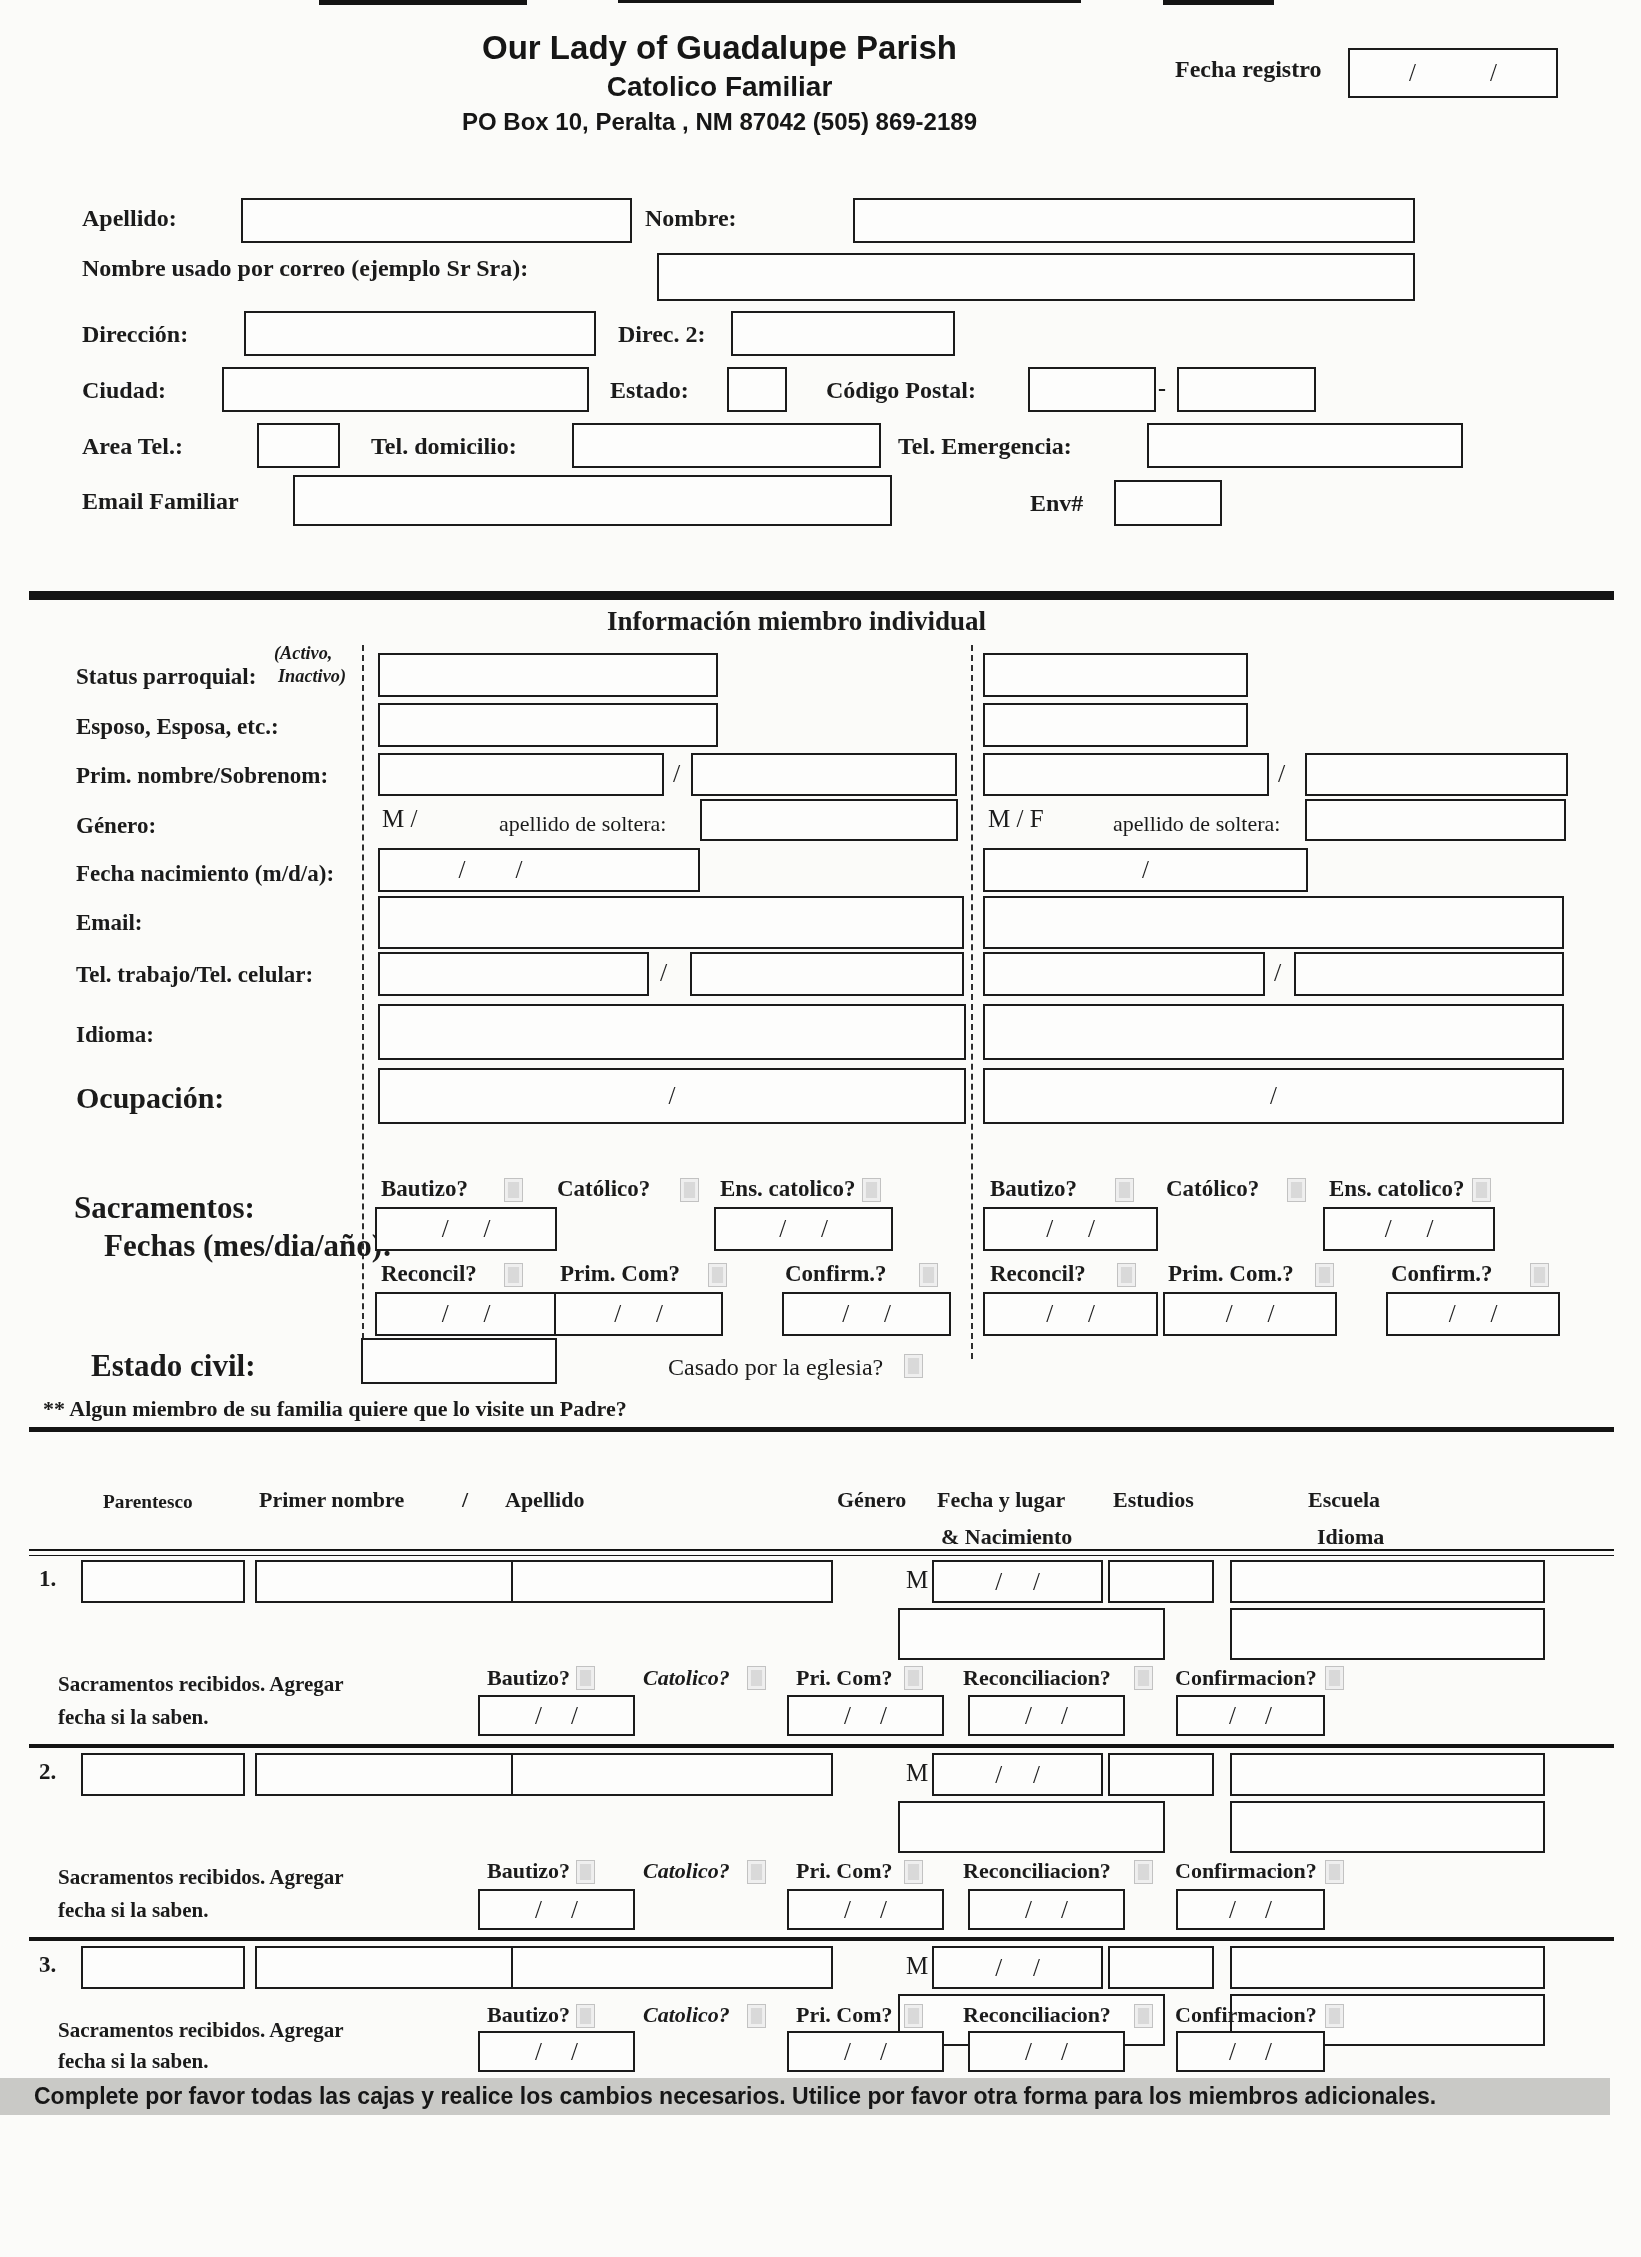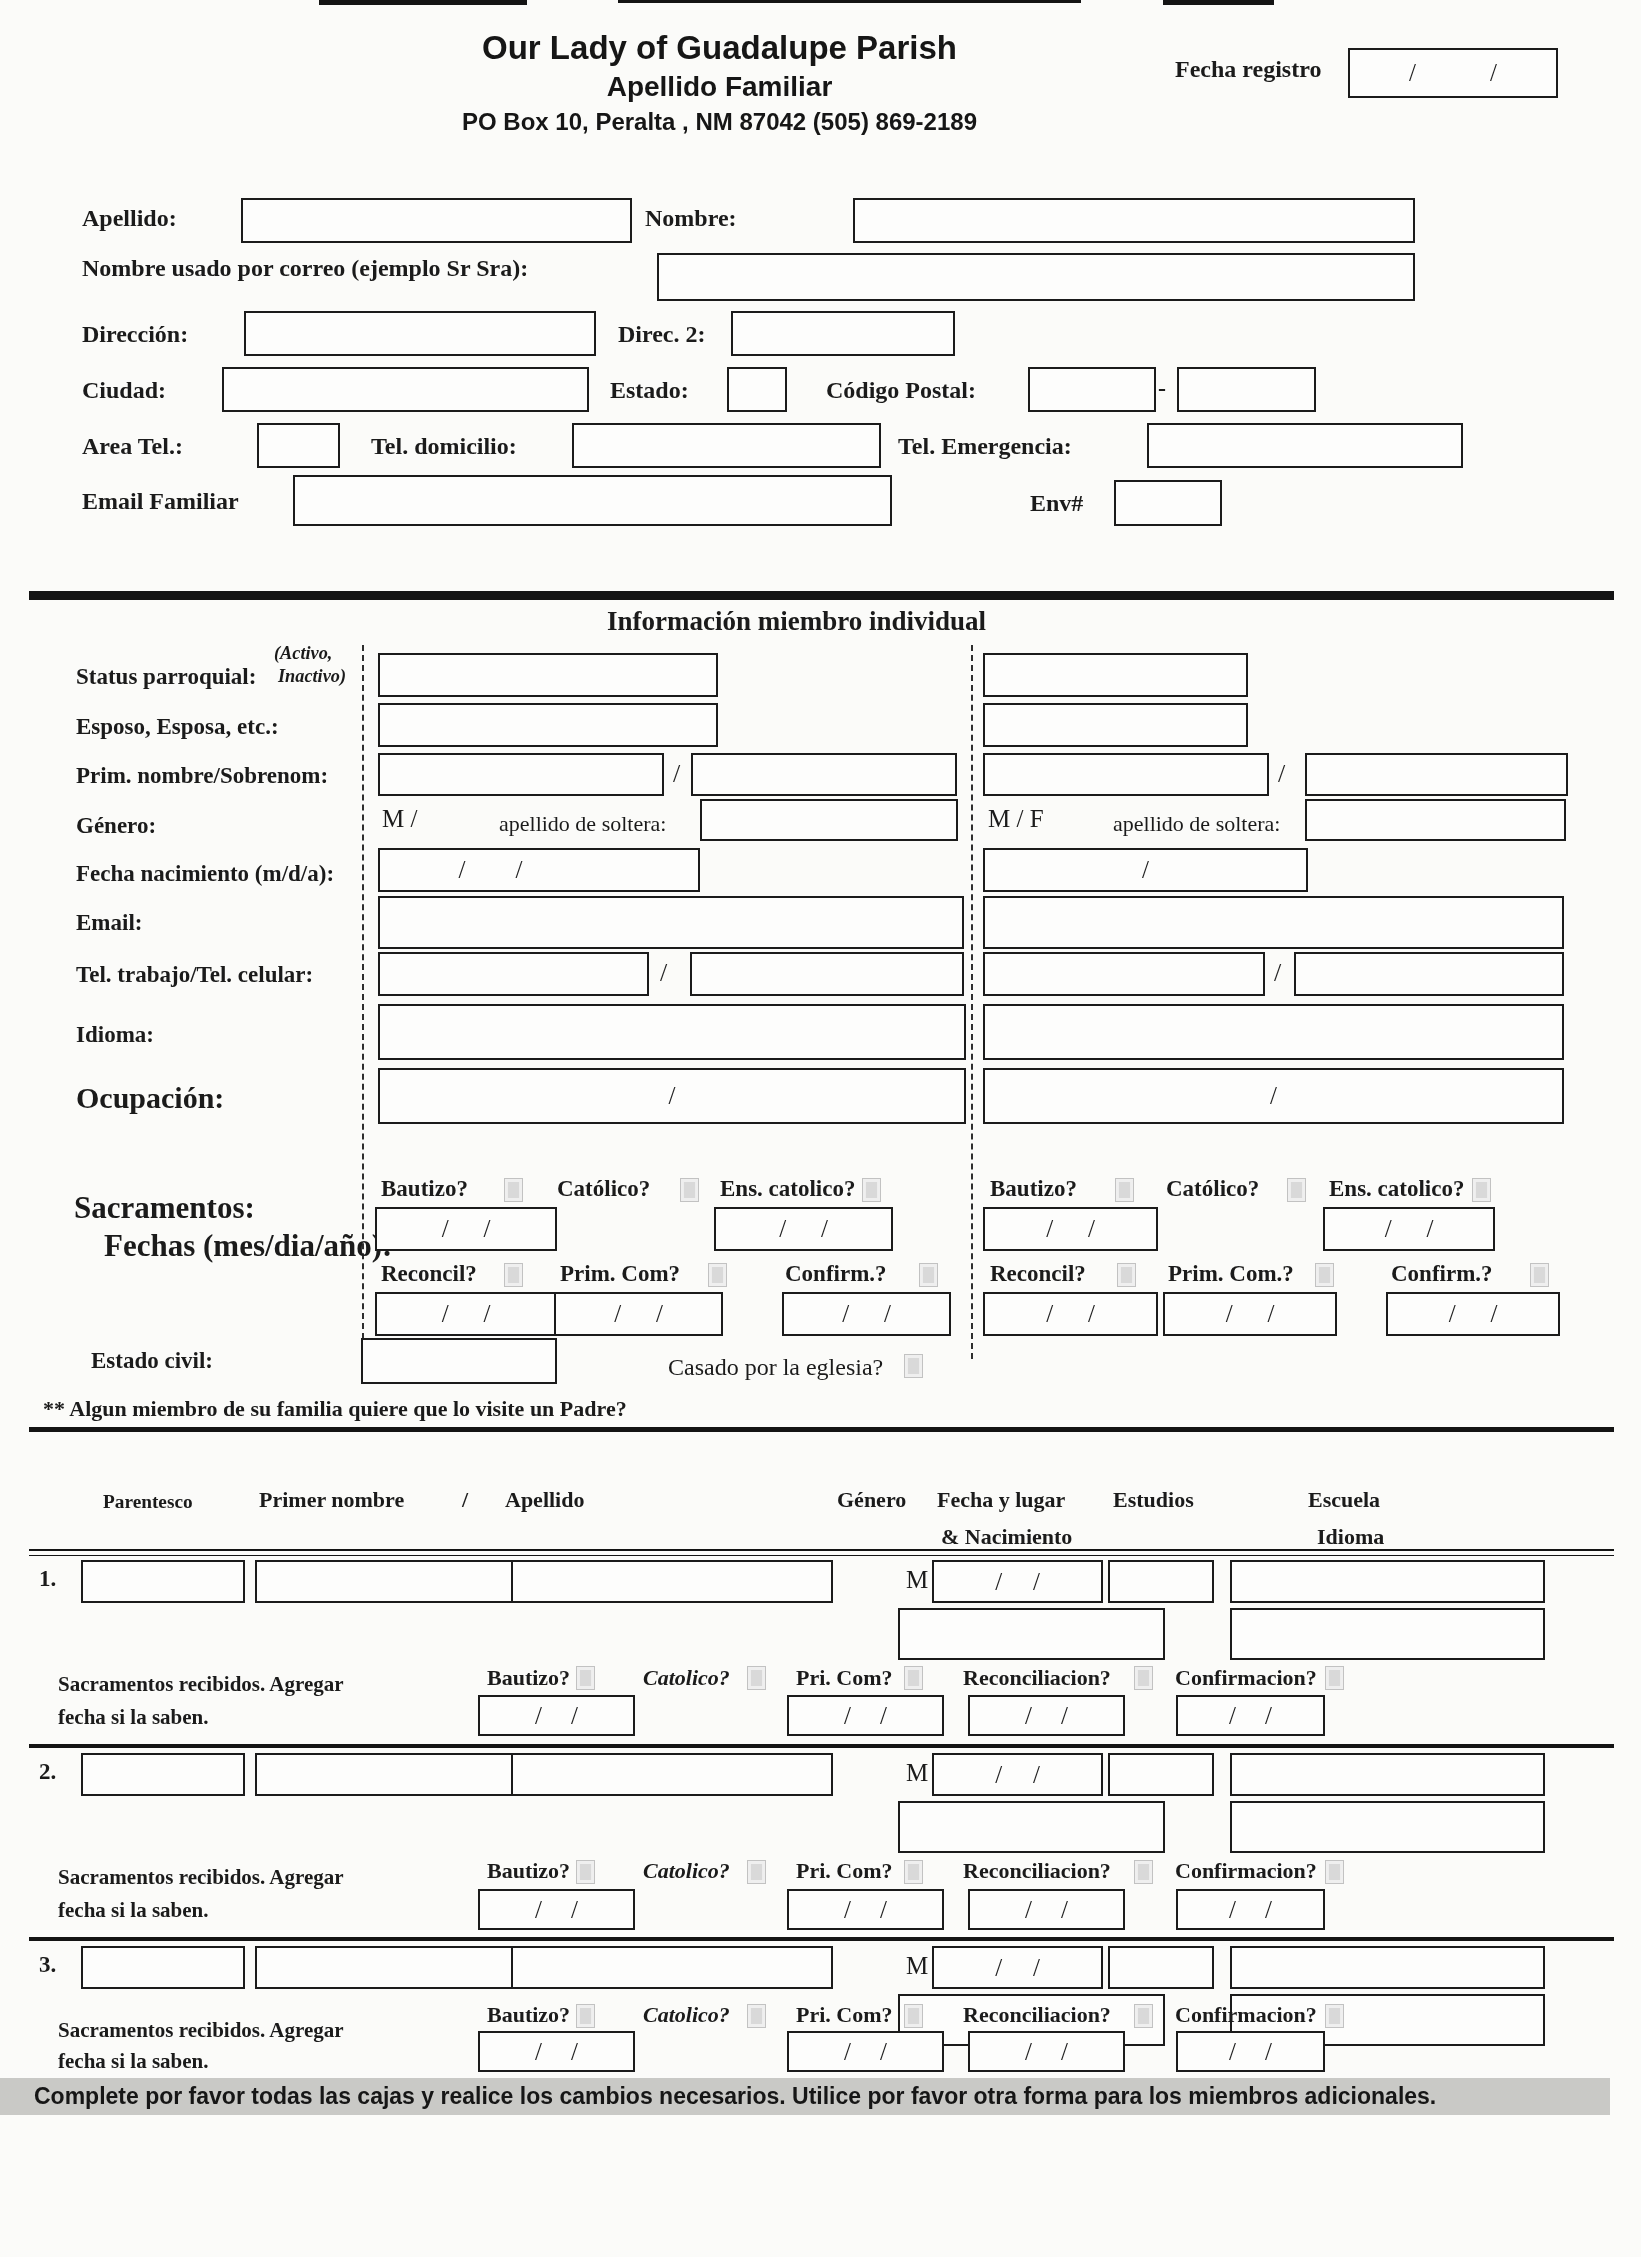--- a/index.html
+++ b/index.html
@@ -26,21 +26,21 @@
 </head>
 <body>
 
 <div class="page">
 
   <div class="abs hr" style="left:319px;top:0;width:208px;height:4.8px;"></div>
   <div class="abs hr" style="left:618px;top:0;width:463px;height:2.9px;"></div>
   <div class="abs hr" style="left:1163px;top:0;width:111px;height:4.8px;"></div>
 
   <div class="abs sans ctr" style="left:290px;top:29px;width:859px;font-size:33px;">Our Lady of Guadalupe Parish</div>
-  <div class="abs sans ctr" style="left:290px;top:71px;width:859px;font-size:28px;">Apellido Familiar</div>
+  <div class="abs sans ctr" style="left:290px;top:71px;width:859px;font-size:28px;">Catolico Familiar</div>
   <div class="abs sans ctr" style="left:290px;top:108px;width:859px;font-size:24px;">PO Box 10, Peralta , NM 87042 (505) 869-2189</div>
 
   <div class="abs lbl" style="left:1175px;top:56px;">Fecha registro</div>
   <div class="abs d" style="left:1348px;top:48px;width:210px;height:50px;">
     <span class="slash" style="font-size:25px;margin:0 37px;">/</span>
     <span class="slash" style="font-size:25px;margin:0 37px;">/</span>
   </div>
 
   <div class="abs lbl" style="left:82px;top:205px;">Apellido:</div>
   <div class="abs b" style="left:241px;top:198px;width:391px;height:45px;"></div>
@@ -197,21 +197,21 @@
   </div>
   <div class="abs d" style="left:1163px;top:1292px;width:174px;height:44px;">
     <span class="slash" style="margin:0 17.4px;">/</span>
     <span class="slash" style="margin:0 17.4px;">/</span>
   </div>
   <div class="abs d" style="left:1386px;top:1292px;width:174px;height:44px;">
     <span class="slash" style="margin:0 17.4px;">/</span>
     <span class="slash" style="margin:0 17.4px;">/</span>
   </div>
 
-  <div class="abs lbl" style="left:91px;top:1348px;font-size:23px;">Estado civil:</div>
+  <div class="abs lbl" style="left:91px;top:1348px;font-size:31px;">Estado civil:</div>
   <div class="abs b" style="left:361px;top:1338px;width:196px;height:46px;"></div>
   <div class="abs lbl" style="left:668px;top:1354px;font-size:24px;font-weight:normal;">Casado por la eglesia?</div>
   <div class="abs cb" style="left:904px;top:1354px;"></div>
 
   <div class="abs lbl" style="left:43px;top:1396px;font-size:22px;">** Algun miembro de su familia quiere que lo visite un Padre?</div>
 
   <div class="abs hr" style="left:29px;top:1427px;width:1585px;height:4.8px;"></div>
 
 
   <div class="abs lbl" style="left:103px;top:1491px;font-size:19.3px;">Parentesco</div>

